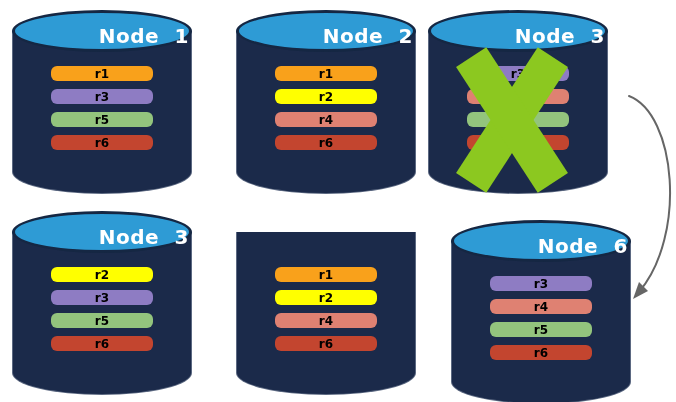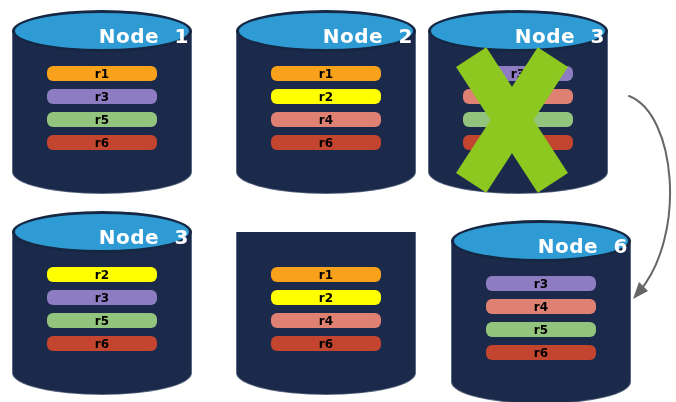--- a/index.html
+++ b/index.html
@@ -55,21 +55,21 @@
     letter-spacing: 0.5px;
     line-height: 1;
     white-space: nowrap;
   }
   .records {
     position: absolute;
     left: 0; right: 0; top: 56px;
     z-index: 2;
   }
   .record {
-    width: 110px;
+    width: 102px;
     height: 15px;
     margin: 0 auto 8px auto;
     border-radius: 6px;
     display: flex;
     align-items: center;
     justify-content: center;
     font-size: 12px;
     font-weight: bold;
     color: #000;
     line-height: 1;

